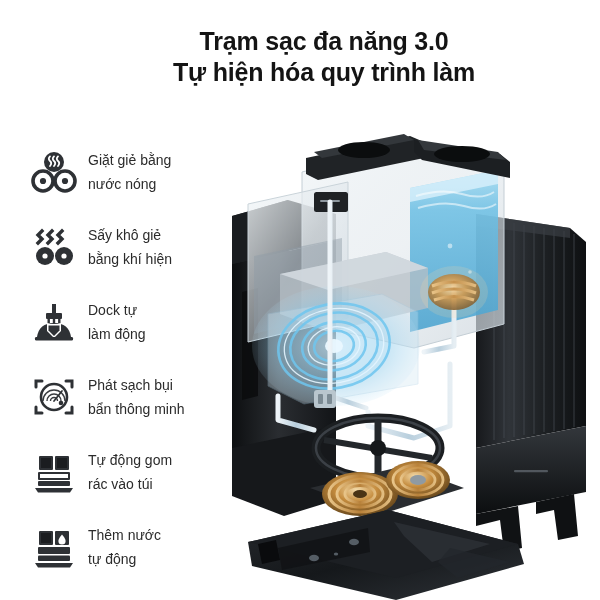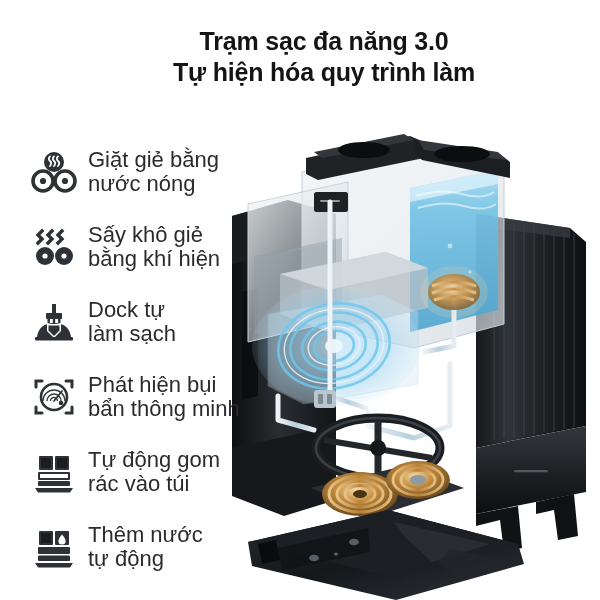--- a/index.html
+++ b/index.html
@@ -42,21 +42,21 @@
     align-items: center;
     height: 75px;
   }
   .feat-icon {
     width: 52px; height: 52px;
     flex: 0 0 52px;
     display: flex; align-items: center; justify-content: center;
   }
   .feat-label {
     margin-left: 8px;
-    font-size: 22px;
+    font-size: 14px;
     line-height: 24px;
     color: #2b2b2b;
     white-space: pre-line;
   }
 
   
   .product {
     position: absolute;
     left: 218px; top: 96px;
     width: 382px; height: 504px;
@@ -316,21 +316,21 @@
             <rect x="21.8" y="20" width="2.4" height="4"></rect>
             <rect x="27.1" y="20" width="2.4" height="4"></rect>
           </g>
           <path d="M6 38 q2 -14 17 -14 q15 0 17 14 Z" fill="#2e3135"></path>
           <path d="M16 25 L30 25 L30 32 L23 39 L16 32 Z" fill="#ffffff"></path>
           <path d="M17.5 26.5 L28.5 26.5 L28.5 31.4 L23 37 L17.5 31.4 Z" fill="#2e3135"></path>
           <rect x="4" y="38" width="38" height="3.4" rx="1.2" fill="#2e3135"></rect>
         </svg>
       </span>
       <span class="feat-label">Dock tự
-làm sạch</span>
+làm động</span>
     </div>
 
     <div class="feature">
       <span class="feat-icon">
         <svg width="46" height="46" viewBox="0 0 46 46">
           <g stroke="#2e3135" stroke-width="3" fill="none" stroke-linecap="round">
             <path d="M5 13 L5 7 L11 7"></path>
             <path d="M35 7 L41 7 L41 13"></path>
             <path d="M41 33 L41 39 L35 39"></path>
             <path d="M11 39 L5 39 L5 33"></path>
@@ -338,21 +338,21 @@
           <circle cx="23" cy="23" r="13" fill="none" stroke="#2e3135" stroke-width="2.6"></circle>
           <g stroke="#2e3135" stroke-width="1.4" fill="none" opacity="0.95">
             <path d="M12 27 a11 11 0 0 1 22 0"></path>
             <path d="M16 27 a7 7 0 0 1 14 0"></path>
             <path d="M19.5 27 a3.5 3.5 0 0 1 7 0"></path>
           </g>
           <path d="M23 27 L31 17" stroke="#2e3135" stroke-width="1.7" stroke-linecap="round"></path>
           <circle cx="30" cy="29" r="2.3" fill="#2e3135"></circle>
         </svg>
       </span>
-      <span class="feat-label">Phát hiện bụi
+      <span class="feat-label">Phát sạch bụi
 bẩn thông minh</span>
     </div>
 
     <div class="feature">
       <span class="feat-icon">
         <svg width="46" height="46" viewBox="0 0 46 46">
           <rect x="8" y="7" width="14" height="14" rx="1" fill="#2e3135"></rect>
           <rect x="10" y="9" width="10" height="10" fill="#1b1d20"></rect>
           <rect x="24" y="7" width="14" height="14" rx="1" fill="#2e3135"></rect>
           <rect x="26" y="9" width="10" height="10" fill="#1b1d20"></rect>

